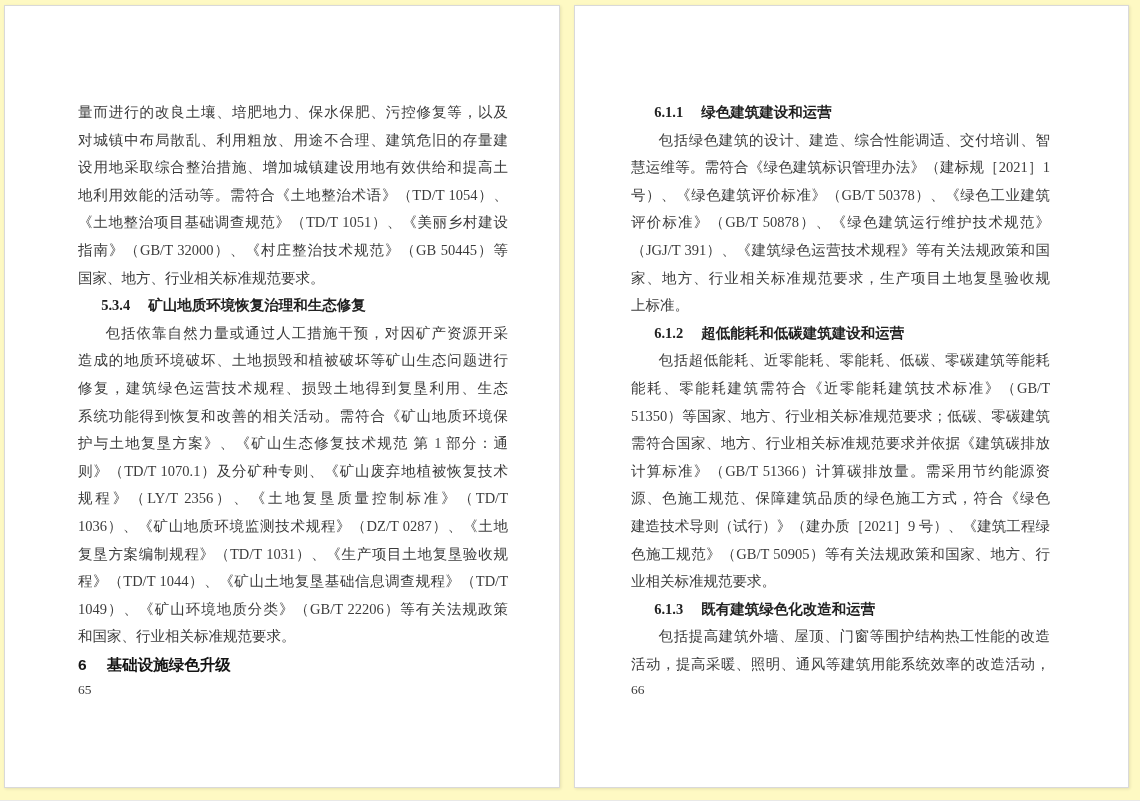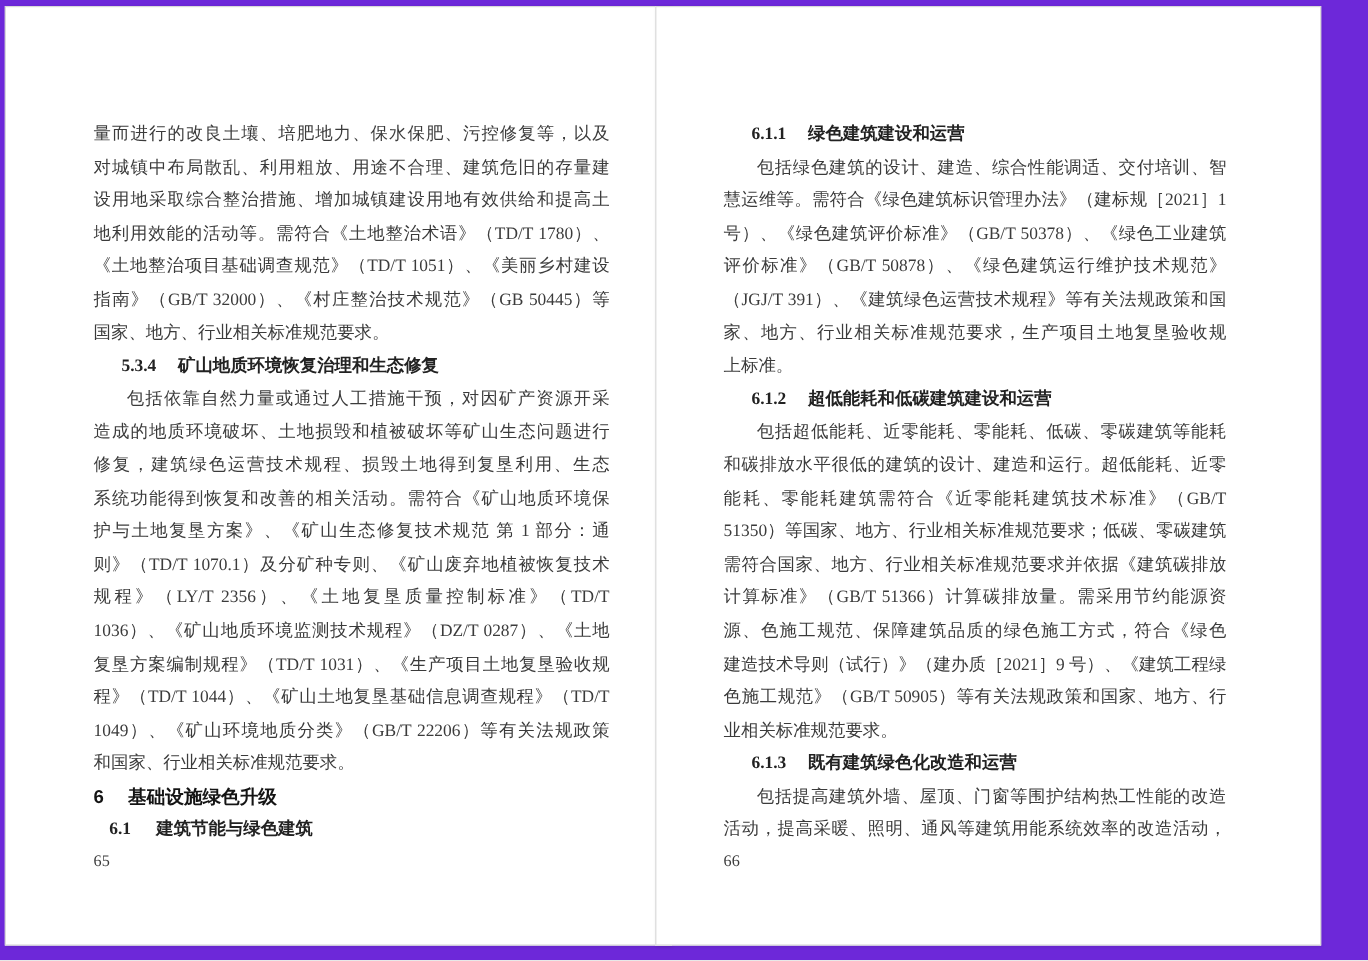--- a/index.html
+++ b/index.html
@@ -3,33 +3,33 @@
 <meta charset="utf-8">
 <style>
   * { margin: 0; padding: 0; box-sizing: border-box; }
   html, body { width: 1140px; height: 801px; overflow: hidden; }
   body { background: #e8e8e8; font-family: "Liberation Serif", serif; }
 
   .viewer {
     position: relative;
     width: 1140px;
     height: 800px;
-    background: #6d28d9;
+    background: #fef9c3;
   }
 
   .page {
     position: absolute;
     top: 5px;
     height: 783px;
     background: #ffffff;
     border: 1px solid #d9d9d9;
     box-shadow: 1px 1px 3px rgba(0,0,0,0.10);
   }
   .page-left  { left: 4px;   width: 556px; padding: 93px 51px 0 73px; }
-  .page-right { left: 546px; width: 555px; padding: 93px 78px 0 56px; }
+  .page-right { left: 574px; width: 555px; padding: 93px 78px 0 56px; }
 
   .row {
     height: 27.6px;
     line-height: 27.6px;
     overflow: hidden;
     font-size: 14.5px;
     color: #3b3b3b;
     white-space: normal;
   }
   .row.body, .row.first {
@@ -78,56 +78,54 @@
 </head>
 <body>
 
 <div class="viewer">
 
   <div class="page page-left">
     <div>
         <div class="row body">量而进行的改良土壤、培肥地力、保水保肥、污控修复等，以及</div>
         <div class="row body">对城镇中布局散乱、利用粗放、用途不合理、建筑危旧的存量建</div>
         <div class="row body">设用地采取综合整治措施、增加城镇建设用地有效供给和提高土</div>
-        <div class="row body">地利用效能的活动等。需符合《土地整治术语》（TD/T 1780）、</div>
+        <div class="row body">地利用效能的活动等。需符合《土地整治术语》（TD/T 1054）、</div>
         <div class="row body">《土地整治项目基础调查规范》（TD/T 1051）、《美丽乡村建设</div>
         <div class="row body">指南》（GB/T 32000）、《村庄整治技术规范》（GB 50445）等</div>
         <div class="row end">国家、地方、行业相关标准规范要求。</div>
         <div class="row h3"><span class="num">5.3.4</span><span>矿山地质环境恢复治理和生态修复</span></div>
         <div class="row first">包括依靠自然力量或通过人工措施干预，对因矿产资源开采</div>
         <div class="row body">造成的地质环境破坏、土地损毁和植被破坏等矿山生态问题进行</div>
         <div class="row body">修复，建筑绿色运营技术规程、损毁土地得到复垦利用、生态</div>
         <div class="row body">系统功能得到恢复和改善的相关活动。需符合《矿山地质环境保</div>
         <div class="row body">护与土地复垦方案》、《矿山生态修复技术规范 第 1 部分：通</div>
         <div class="row body">则》（TD/T 1070.1）及分矿种专则、《矿山废弃地植被恢复技术</div>
         <div class="row body">规程》（LY/T 2356）、《土地复垦质量控制标准》（TD/T</div>
         <div class="row body">1036）、《矿山地质环境监测技术规程》（DZ/T 0287）、《土地</div>
         <div class="row body">复垦方案编制规程》（TD/T 1031）、《生产项目土地复垦验收规</div>
         <div class="row body">程》（TD/T 1044）、《矿山土地复垦基础信息调查规程》（TD/T</div>
         <div class="row body">1049）、《矿山环境地质分类》（GB/T 22206）等有关法规政策</div>
         <div class="row end">和国家、行业相关标准规范要求。</div>
         <div class="row h1"><span class="num">6</span><span>基础设施绿色升级</span></div>
-        <div class="row h2"><span class="num">6.1</span><span>建筑节能与绿色建筑</span></div>
       </div>
     <div class="page-num">65</div>
   </div>
 
   <div class="page page-right">
     <div>
         <div class="row h3"><span class="num">6.1.1</span><span>绿色建筑建设和运营</span></div>
         <div class="row first">包括绿色建筑的设计、建造、综合性能调适、交付培训、智</div>
         <div class="row body">慧运维等。需符合《绿色建筑标识管理办法》（建标规［2021］1</div>
         <div class="row body">号）、《绿色建筑评价标准》（GB/T 50378）、《绿色工业建筑</div>
         <div class="row body">评价标准》（GB/T 50878）、《绿色建筑运行维护技术规范》</div>
         <div class="row body">（JGJ/T 391）、《建筑绿色运营技术规程》等有关法规政策和国</div>
         <div class="row body">家、地方、行业相关标准规范要求，生产项目土地复垦验收规</div>
         <div class="row end">上标准。</div>
         <div class="row h3"><span class="num">6.1.2</span><span>超低能耗和低碳建筑建设和运营</span></div>
         <div class="row first">包括超低能耗、近零能耗、零能耗、低碳、零碳建筑等能耗</div>
-        <div class="row body">和碳排放水平很低的建筑的设计、建造和运行。超低能耗、近零</div>
         <div class="row body">能耗、零能耗建筑需符合《近零能耗建筑技术标准》（GB/T</div>
         <div class="row body">51350）等国家、地方、行业相关标准规范要求；低碳、零碳建筑</div>
         <div class="row body">需符合国家、地方、行业相关标准规范要求并依据《建筑碳排放</div>
         <div class="row body">计算标准》（GB/T 51366）计算碳排放量。需采用节约能源资</div>
         <div class="row body">源、色施工规范、保障建筑品质的绿色施工方式，符合《绿色</div>
         <div class="row body">建造技术导则（试行）》（建办质［2021］9 号）、《建筑工程绿</div>
         <div class="row body">色施工规范》（GB/T 50905）等有关法规政策和国家、地方、行</div>
         <div class="row end">业相关标准规范要求。</div>
         <div class="row h3"><span class="num">6.1.3</span><span>既有建筑绿色化改造和运营</span></div>
         <div class="row first">包括提高建筑外墙、屋顶、门窗等围护结构热工性能的改造</div>

